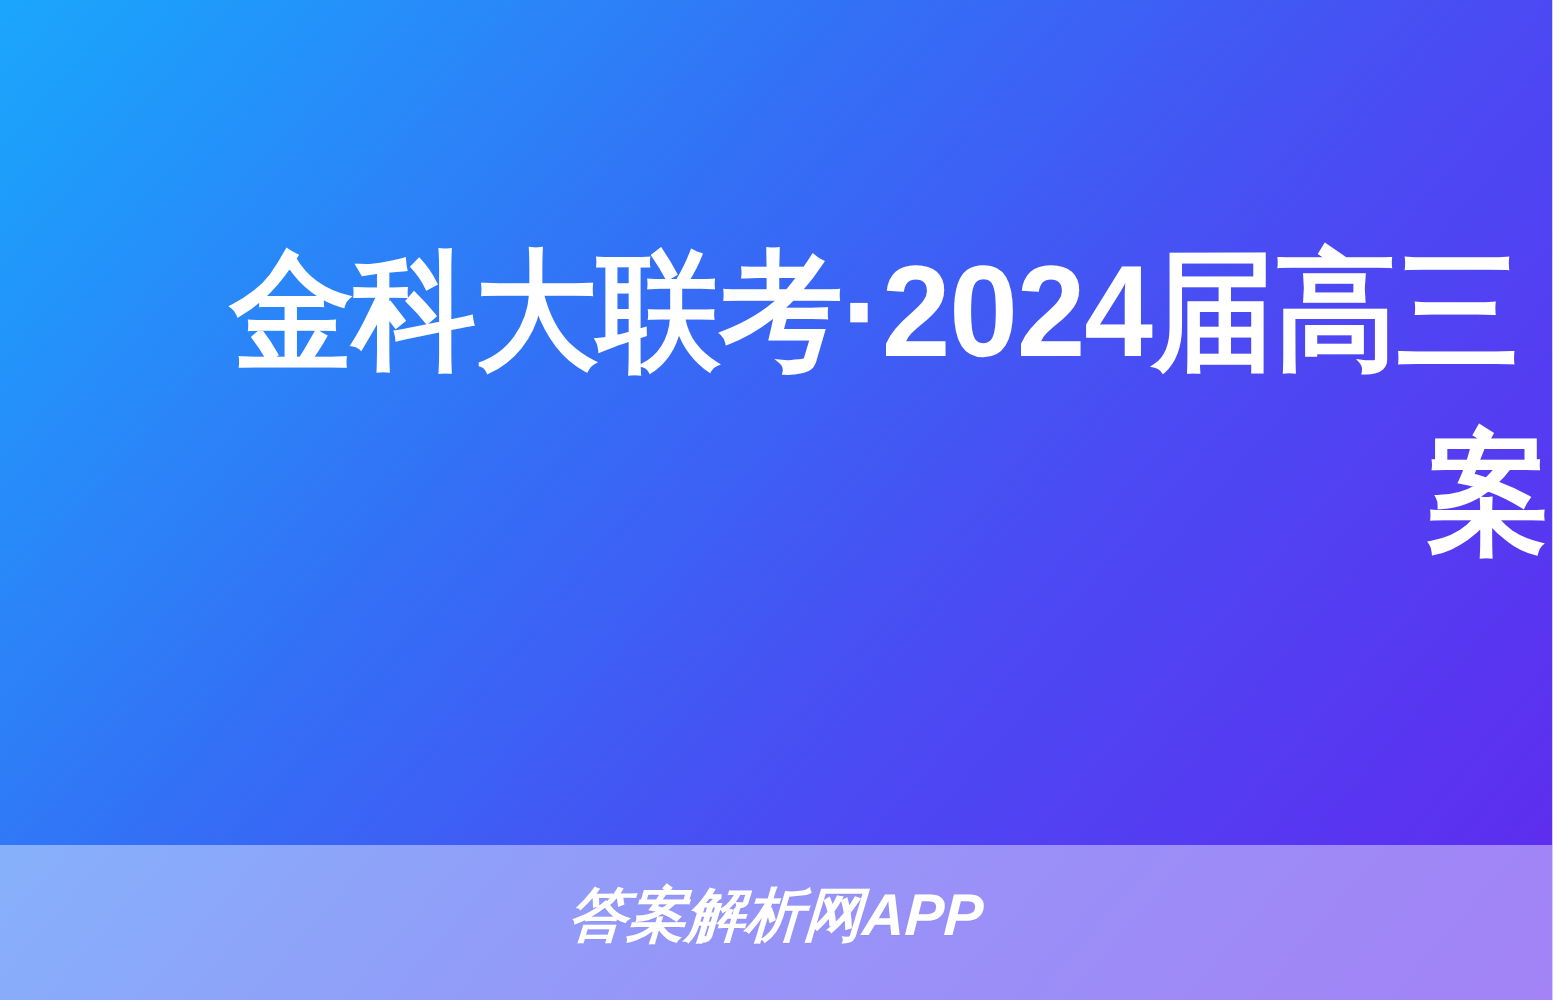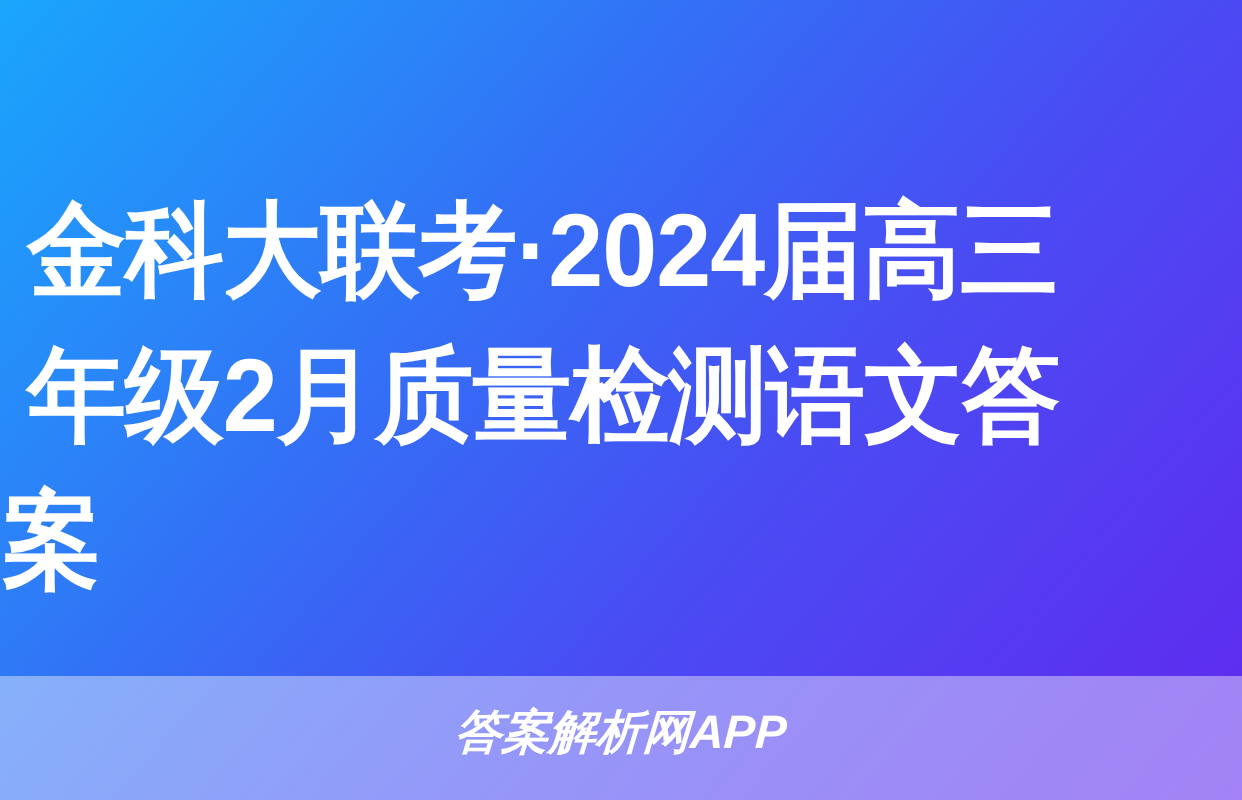--- a/index.html
+++ b/index.html
@@ -29,21 +29,21 @@
         #6129EE 100%);
     overflow: hidden;
   }
 
   
   #headline {
     position: absolute;
     left: 0;
     top: 178px;
     width: 1242px;
-    text-align: left;
+    text-align: right;
     color: #ffffff;
     font-weight: 700;
     font-size: 104px;
     line-height: 145px;
     letter-spacing: -1px;
     white-space: nowrap;
     -webkit-font-smoothing: antialiased;
   }
   #headline .hl-line {
     display: block;
@@ -84,21 +84,20 @@
     transform: skewX(-3deg);
   }
 </style>
 </head>
 <body>
 
 <div id="cover">
 
   <div id="headline">
     <div class="hl-line"><span>金科大联考·2024届高三</span></div>
-    <div class="hl-line"><span>年级2月质量检测语文答</span></div>
     <div class="hl-line"><span>案</span></div>
   </div>
 
   <div id="bottom-band"></div>
 
   <div id="watermark"><span>答案解析网APP</span></div>
 
 </div>
 
 </body></html>

